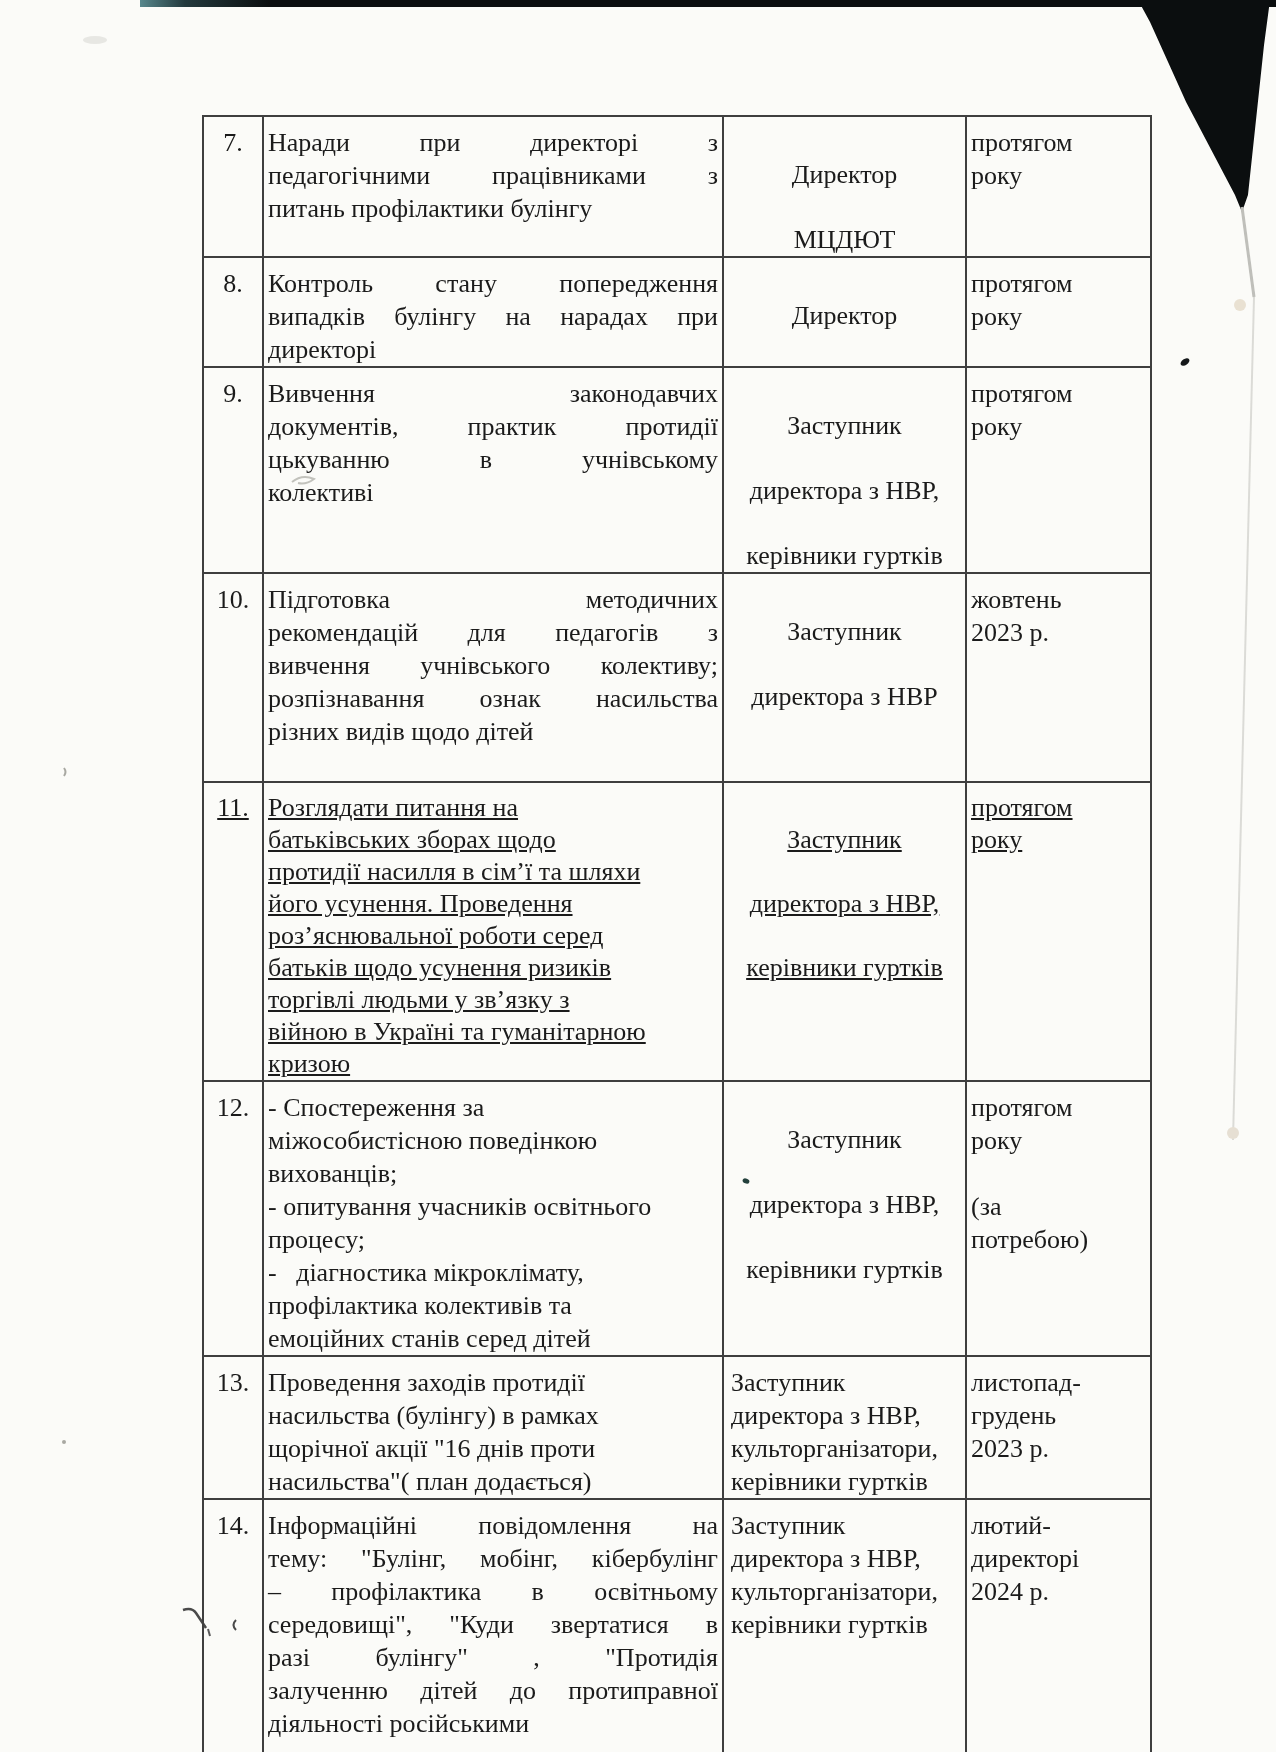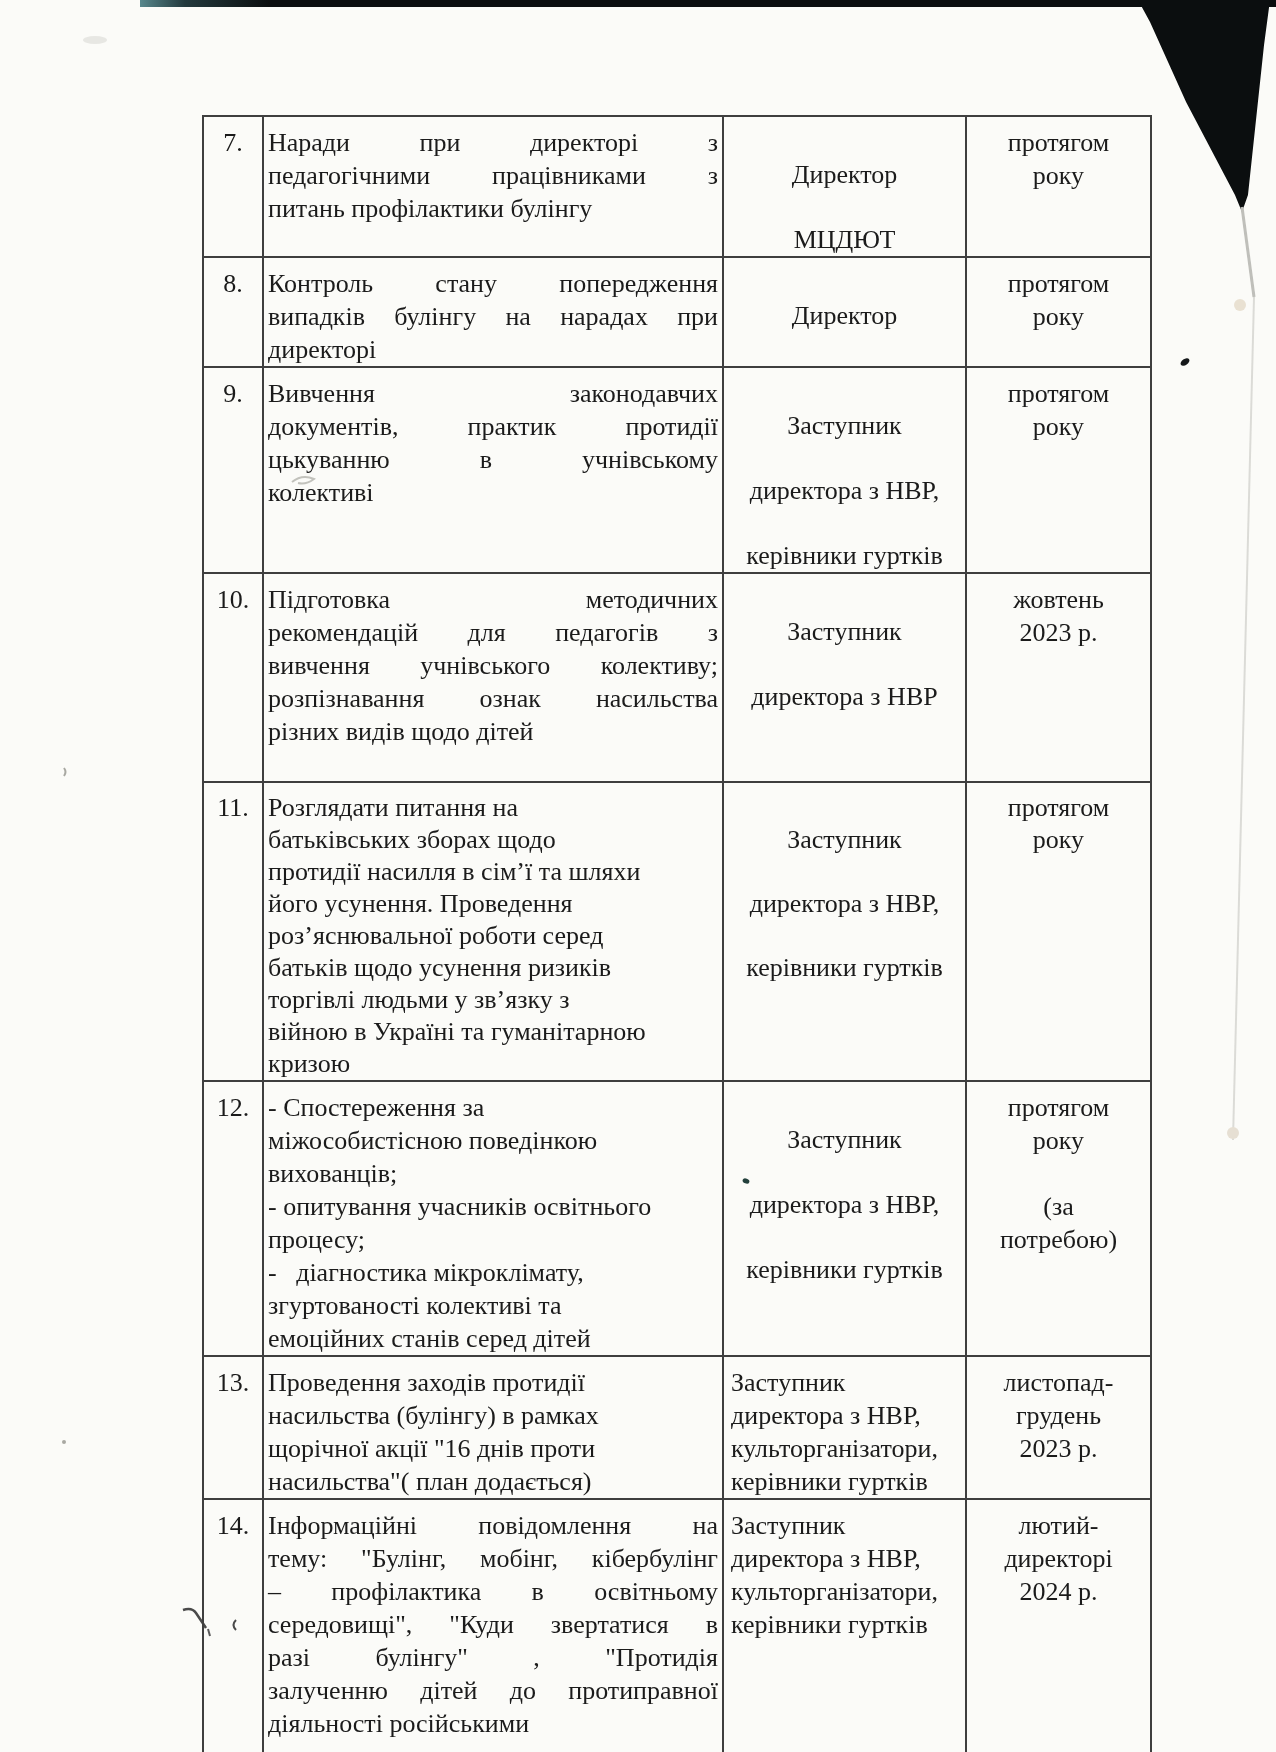--- a/index.html
+++ b/index.html
@@ -36,25 +36,25 @@
     padding:9px 4px 0 4px;
     overflow:hidden;
   }
   td.num{ text-align:center;padding-top:10px; }
   td.activity{ padding-left:10px;padding-right:6px; }
   .line{min-height:1em;}
   tr.justify td.activity .line{ text-align:justify; text-align-last:justify; }
   tr.justify td.activity .line:last-child{ text-align-last:left; }
   td.responsible.resp-center .line{ text-align:center;margin-top:32px; }
   td.responsible.resp-left   .line{ text-align:left; padding-left:3px; }
-  td.timing .line{ text-align:center; }
+  td.timing .line{ }
   tr.r11 td{ line-height:32px; }
   
   tr.r7 {height:103px;} tr.r8 {height:102px;} tr.r9 {height:135px;}
-  tr.r10{height:209px;} tr.r11{height:290px;} tr.r12{height:275px;}
+  tr.r10{height:209px;} tr.r11{height:290px;text-decoration:underline;} tr.r12{height:275px;}
   tr.r13{height:133px;} tr.r14{height:316px;margin-left:20px;}
 </style>
 </head>
 <body>
 
 <div class="top-strip"></div>
 <div class="corner-wedge"></div>
 
 <svg class="artifact-svg">
 
@@ -178,21 +178,21 @@
     </tr>
     <tr class="r12">
       <td class="num">12.</td>
       <td class="activity">
           <div class="line">- Спостереження за</div>
           <div class="line">міжособистісною поведінкою</div>
           <div class="line">вихованців;</div>
           <div class="line">- опитування учасників освітнього</div>
           <div class="line">процесу;</div>
           <div class="line">-&nbsp;&nbsp;&nbsp;діагностика мікроклімату,</div>
-          <div class="line">згуртованості колективі та</div>
+          <div class="line">профілактика колективів та</div>
           <div class="line">емоційних станів серед дітей</div>
         </td>
       <td class="responsible resp-center">
           <div class="line">Заступник</div>
           <div class="line">директора з НВР,</div>
           <div class="line">керівники гуртків</div>
         </td>
       <td class="timing">
           <div class="line">протягом</div>
           <div class="line">року</div>

